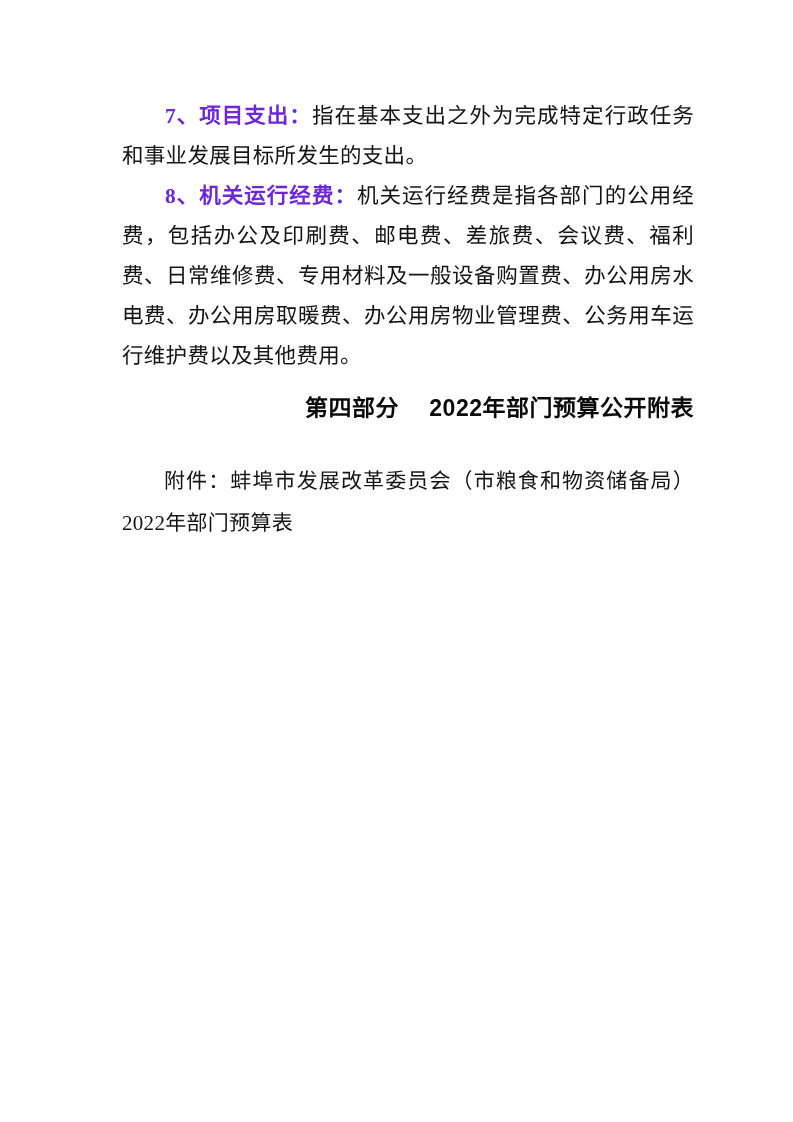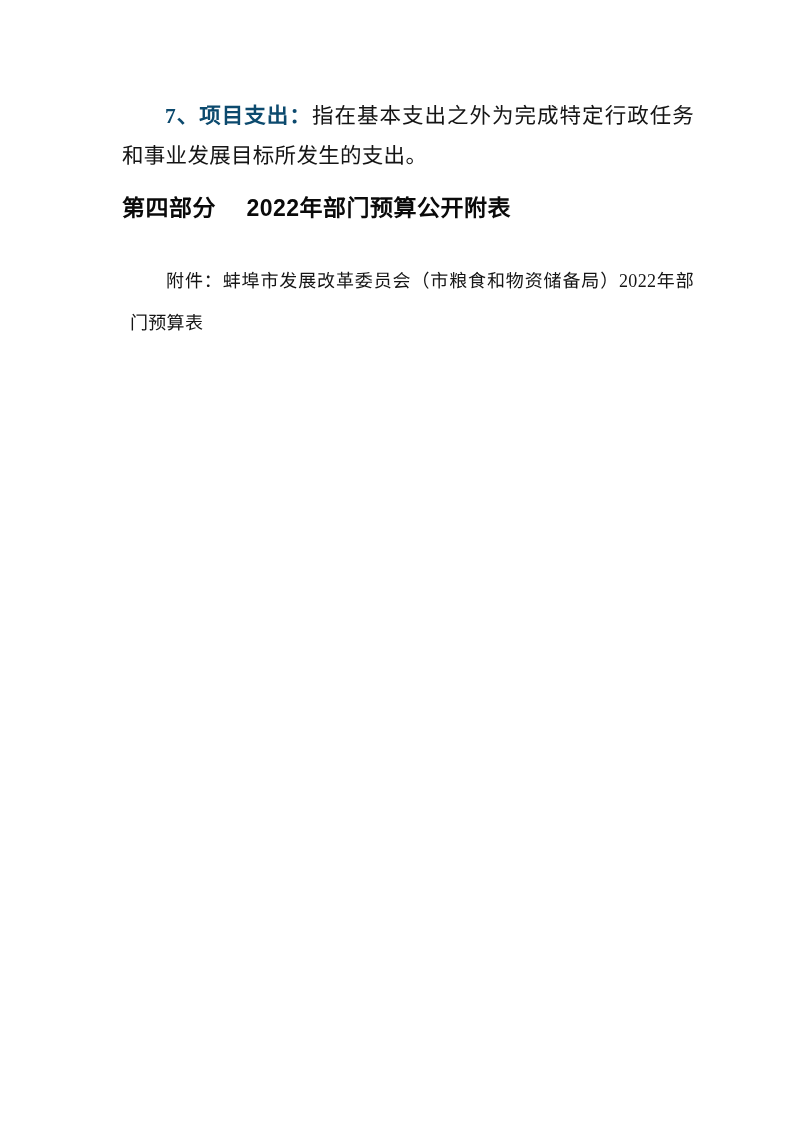--- a/index.html
+++ b/index.html
@@ -24,48 +24,49 @@
     margin: 0;
     font-size: 21.5px;
     line-height: 40px;
     text-align: justify;
     text-indent: 2em;
     letter-spacing: 0.3px;
     color: #141414;
   }
   .body-para strong {
     font-weight: 700;
-    color: #0c4a6e;
+    color: #6d28d9;
   }
   .section-heading {
     margin: 10px 0 0 0;
     font-family: "Liberation Sans", "DejaVu Sans", sans-serif;
     font-weight: 700;
     font-size: 23px;
     line-height: 44px;
-    text-align: left;
+    text-align: right;
     color: #0a0a0a;
     letter-spacing: 0.5px;
   }
   .attachment-para {
-    margin: 30px 0 0 8px;
-    font-size: 18px;
+    margin: 30px 0 0 0;
+    font-size: 21px;
     line-height: 42px;
     text-align: justify;
     text-indent: 2em;
     letter-spacing: 0.3px;
     color: #141414;
   }
 </style>
 </head>
 <body>
 
 <div class="page">
 
   <p class="body-para"><strong>7、项目支出：</strong><span>指在基本支出之外为完成特定行政任务和事业发展目标所发生的支出。</span></p>
 
+  <p class="body-para"><strong>8、机关运行经费：</strong><span>机关运行经费是指各部门的公用经费，包括办公及印刷费、邮电费、差旅费、会议费、福利费、日常维修费、专用材料及一般设备购置费、办公用房水电费、办公用房取暖费、办公用房物业管理费、公务用车运行维护费以及其他费用。</span></p>
 
 
   <h2 class="section-heading">第四部分　 2022年部门预算公开附表</h2>
 
   <p class="attachment-para">附件：蚌埠市发展改革委员会（市粮食和物资储备局）2022年部门预算表</p>
 
 </div>
 
 </body></html>

